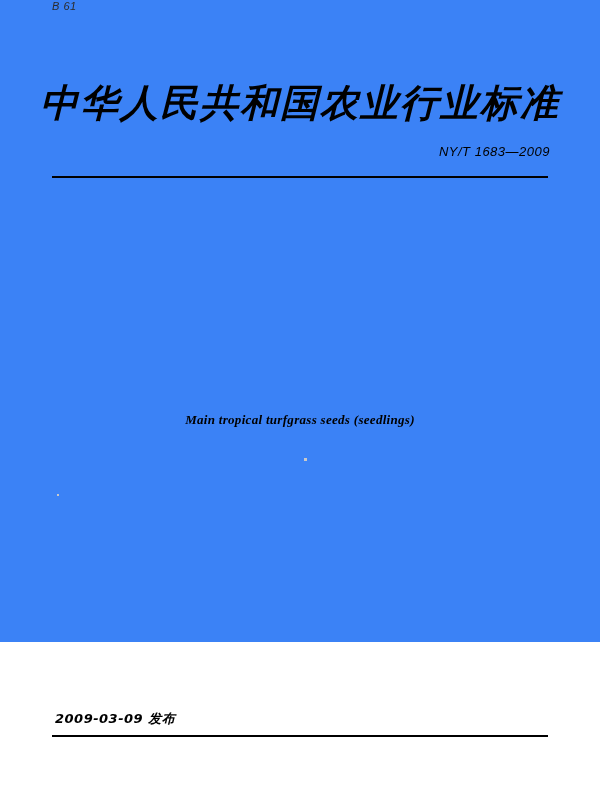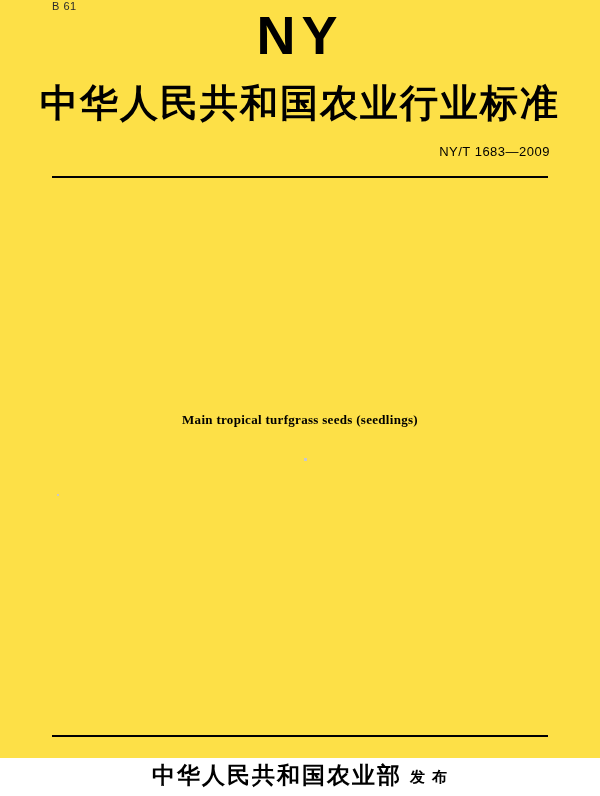--- a/index.html
+++ b/index.html
@@ -13,22 +13,23 @@
     position: relative;
     font-family: "Liberation Serif", serif;
     color: #000000;
     overflow: hidden;
   }
   .page {
     position: absolute;
     left: 0;
     top: 0;
     width: 600px;
-    height: 758px;
-    background: #fde047;
+    height: 642px;
+    background: #3b82f6;
+    font-style: italic;
   }
 
   
   .class-code {
     position: absolute;
     left: 52px;
     top: 0px;
     font-family: "Liberation Sans", sans-serif;
     font-size: 11px;
     letter-spacing: 0.5px;
@@ -174,35 +175,35 @@
     background: #c9c9c9;
   }
 </style>
 </head>
 <body>
 
 <div class="page">
 
   <div class="class-code">B 61</div>
 
-  <div class="logo">NY</div>
 
   <div class="std-header">中华人民共和国农业行业标准</div>
 
   <div class="std-number">NY/T 1683—2009</div>
 
   <div class="rule-top"></div>
 
 
   <div class="title-en">Main tropical turfgrass seeds (seedlings)</div>
 
   <div class="speck" style="left:304px; top:458px; width:3px; height:3px;"></div>
   <div class="speck" style="left:57px; top:494px; width:2px; height:2px;"></div>
 
   <div class="rule-bottom"></div>
 
-
-
-  <div class="issuer">
-    <span>中华人民共和国农业部</span><span class="publish">发 布</span>
+  <div class="date-issue">
+    <span>2009-03-09</span>
+    <span class="suffix">发布</span>
   </div>
 
+
+
 </div>
 
 </body></html>

